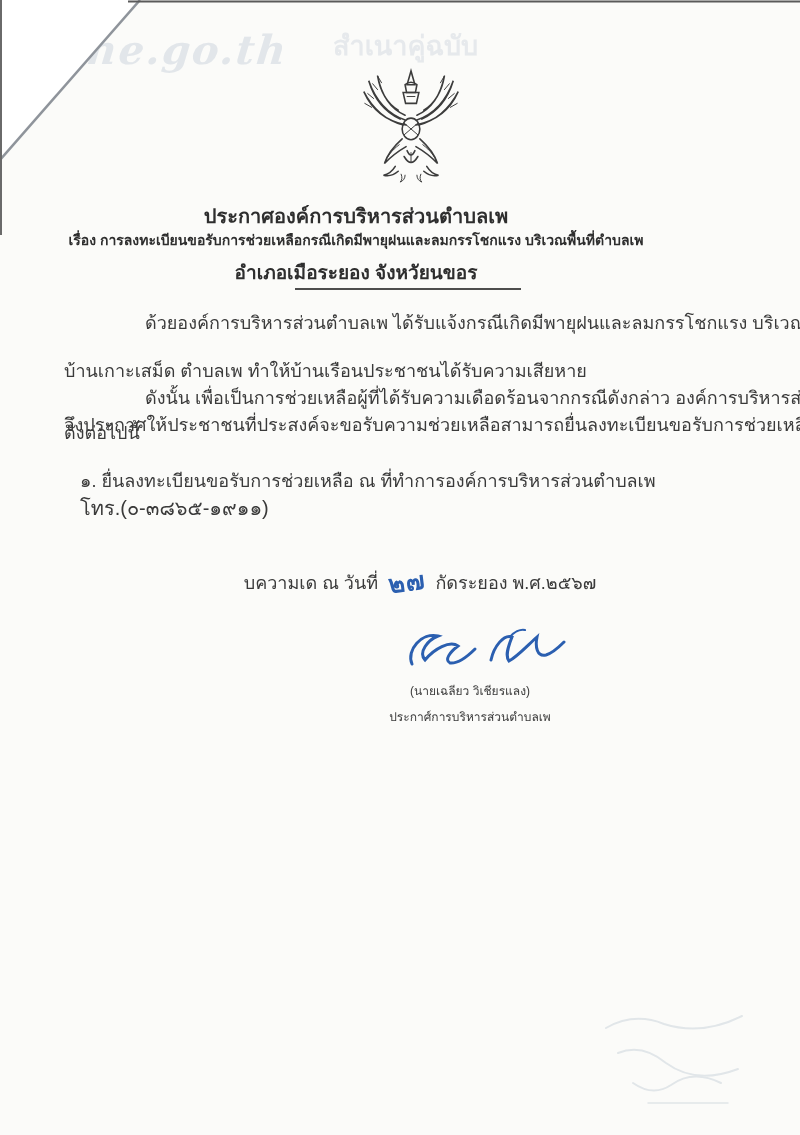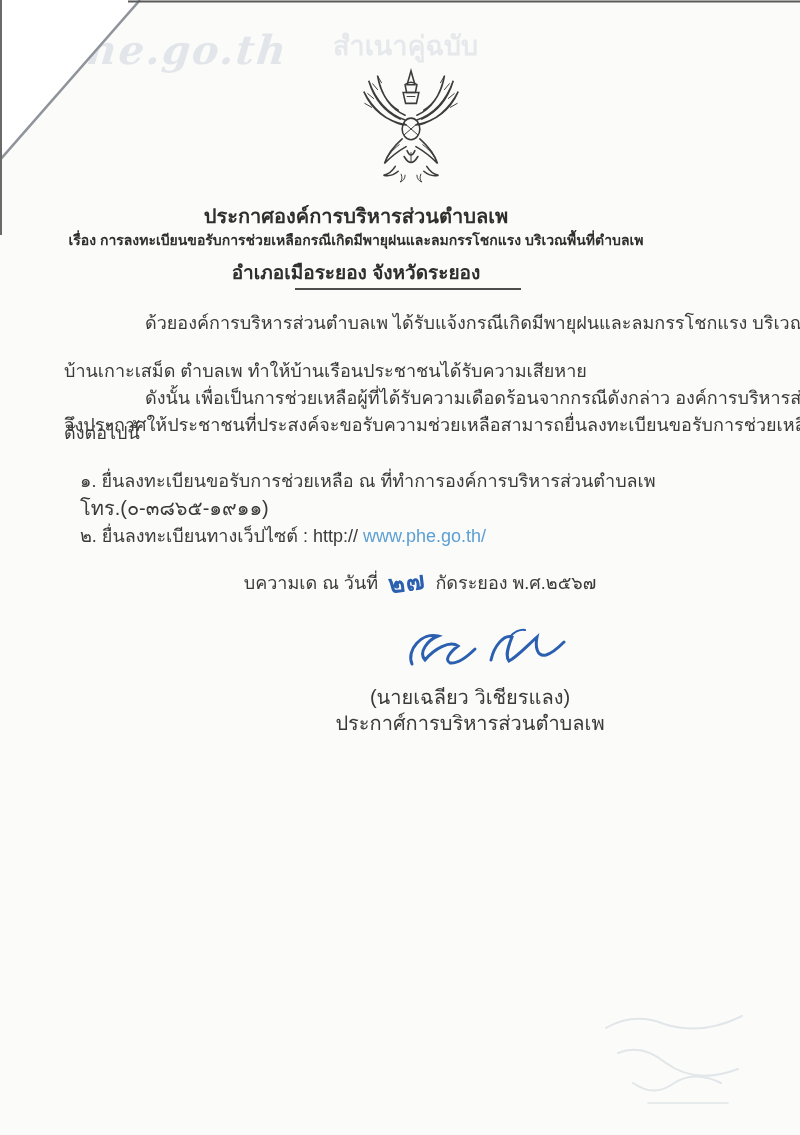--- a/index.html
+++ b/index.html
@@ -70,21 +70,21 @@
     font-size: 25px; font-weight: bold;
     transform: rotate(-7deg) translateY(2px);
     margin: 0 10px;
     letter-spacing: 1px;
   }
 
   .signature { position: absolute; left: 398px; top: 620px; width: 195px; height: 62px; }
 
   .sig-text {
     position: absolute; left: 320px; width: 300px;
-    text-align: center; font-size: 20px; color: #3a3a3a;
+    text-align: center; font-size: 12px; color: #3a3a3a;
     white-space: nowrap;
   }
   .sig-name  { top: 681px; }
   .sig-title { top: 707px; }
 
   .bleed { position: absolute; left: 588px; top: 998px; width: 205px; height: 125px; opacity: 0.55; }
 </style>
 </head>
 <body>
 
@@ -129,33 +129,32 @@
     <path d="M53,90 q7,12 14,0"></path>
     <path d="M60,86 v10" stroke-width="1"></path>
 
     <path d="M44,100 q-5,8 -12,9 q8,2 15,-4"></path>
     <path d="M76,100 q5,8 12,9 q-8,2 -15,-4"></path>
     <path d="M50,108 q2,5 -1,8 q5,-2 5,-7 M70,108 q-2,5 1,8 q-5,-2 -5,-7" stroke-width="1"></path>
   </svg>
 
   <div class="hdr hdr1">ประกาศองค์การบริหารส่วนตำบลเพ</div>
   <div class="hdr hdr2">เรื่อง  การลงทะเบียนขอรับการช่วยเหลือกรณีเกิดมีพายุฝนและลมกรรโชกแรง บริเวณพื้นที่ตำบลเพ</div>
-  <div class="hdr hdr3">อำเภอเมือระยอง จังหวัดระยอง</div>
+  <div class="hdr hdr3">อำเภอเมือระยอง จังหวัยนขอร</div>
   <div class="divider"></div>
 
   <div class="bline" style="left:145px; top:308px;">ด้วยองค์การบริหารส่วนตำบลเพ ได้รับแจ้งกรณีเกิดมีพายุฝนและลมกรรโชกแรง บริเวณพื้นที่ หมู่ที่ ๔</div>
   <div class="bline" style="left:64px;  top:356px;">บ้านเกาะเสม็ด  ตำบลเพ ทำให้บ้านเรือนประชาชนได้รับความเสียหาย</div>
 
   <div class="bline" style="left:145px; top:383px;">ดังนั้น เพื่อเป็นการช่วยเหลือผู้ที่ได้รับความเดือดร้อนจากกรณีดังกล่าว องค์การบริหารส่วนตำบลเพ</div>
   <div class="bline" style="left:64px;  top:410px;">จึงประกาศให้ประชาชนที่ประสงค์จะขอรับความช่วยเหลือสามารถยื่นลงทะเบียนขอรับการช่วยเหลือทางช่องทาง</div>
   <div class="bline" style="left:64px;  top:418px;">ดังต่อไปนี้</div>
 
   <div class="bline" style="left:80px; top:466px;">๑. ยื่นลงทะเบียนขอรับการช่วยเหลือ ณ ที่ทำการองค์การบริหารส่วนตำบลเพ</div>
   <div class="bline" style="left:80px; top:492px; font-size:20px;">โทร.(๐-๓๘๖๕-๑๙๑๑)</div>
-  <div class="bline" style="left:80px; top:521px;"><span>๒. ยื่นลงทะเบียนทางเว็ปไซต์ : http:// </span><span class="link-blue">www.phe.go.th/</span></div>
 
   <div class="date-row">
     <span>บความเด  ณ  วันที่</span><span class="hand-day">๒๗</span><span>กัดระยอง  พ.ศ.๒๕๖๗</span>
   </div>
 
   <svg class="signature" viewBox="0 0 195 62" fill="none" stroke="#2b5fb0" stroke-width="3" stroke-linecap="round">
     <path d="M14,44 C8,30 24,12 40,16 C30,20 20,32 27,40 C36,29 52,20 60,26 C52,32 46,40 52,43 C61,44 70,36 77,29"></path>
     <path d="M93,40 C96,26 106,14 114,17 C110,27 107,36 111,41 C119,37 130,25 139,17 C137,27 139,37 148,35 C155,33 161,27 166,22"></path>
     <path d="M112,17 C116,12 122,9 127,10" stroke-width="2.2"></path>
   </svg>

